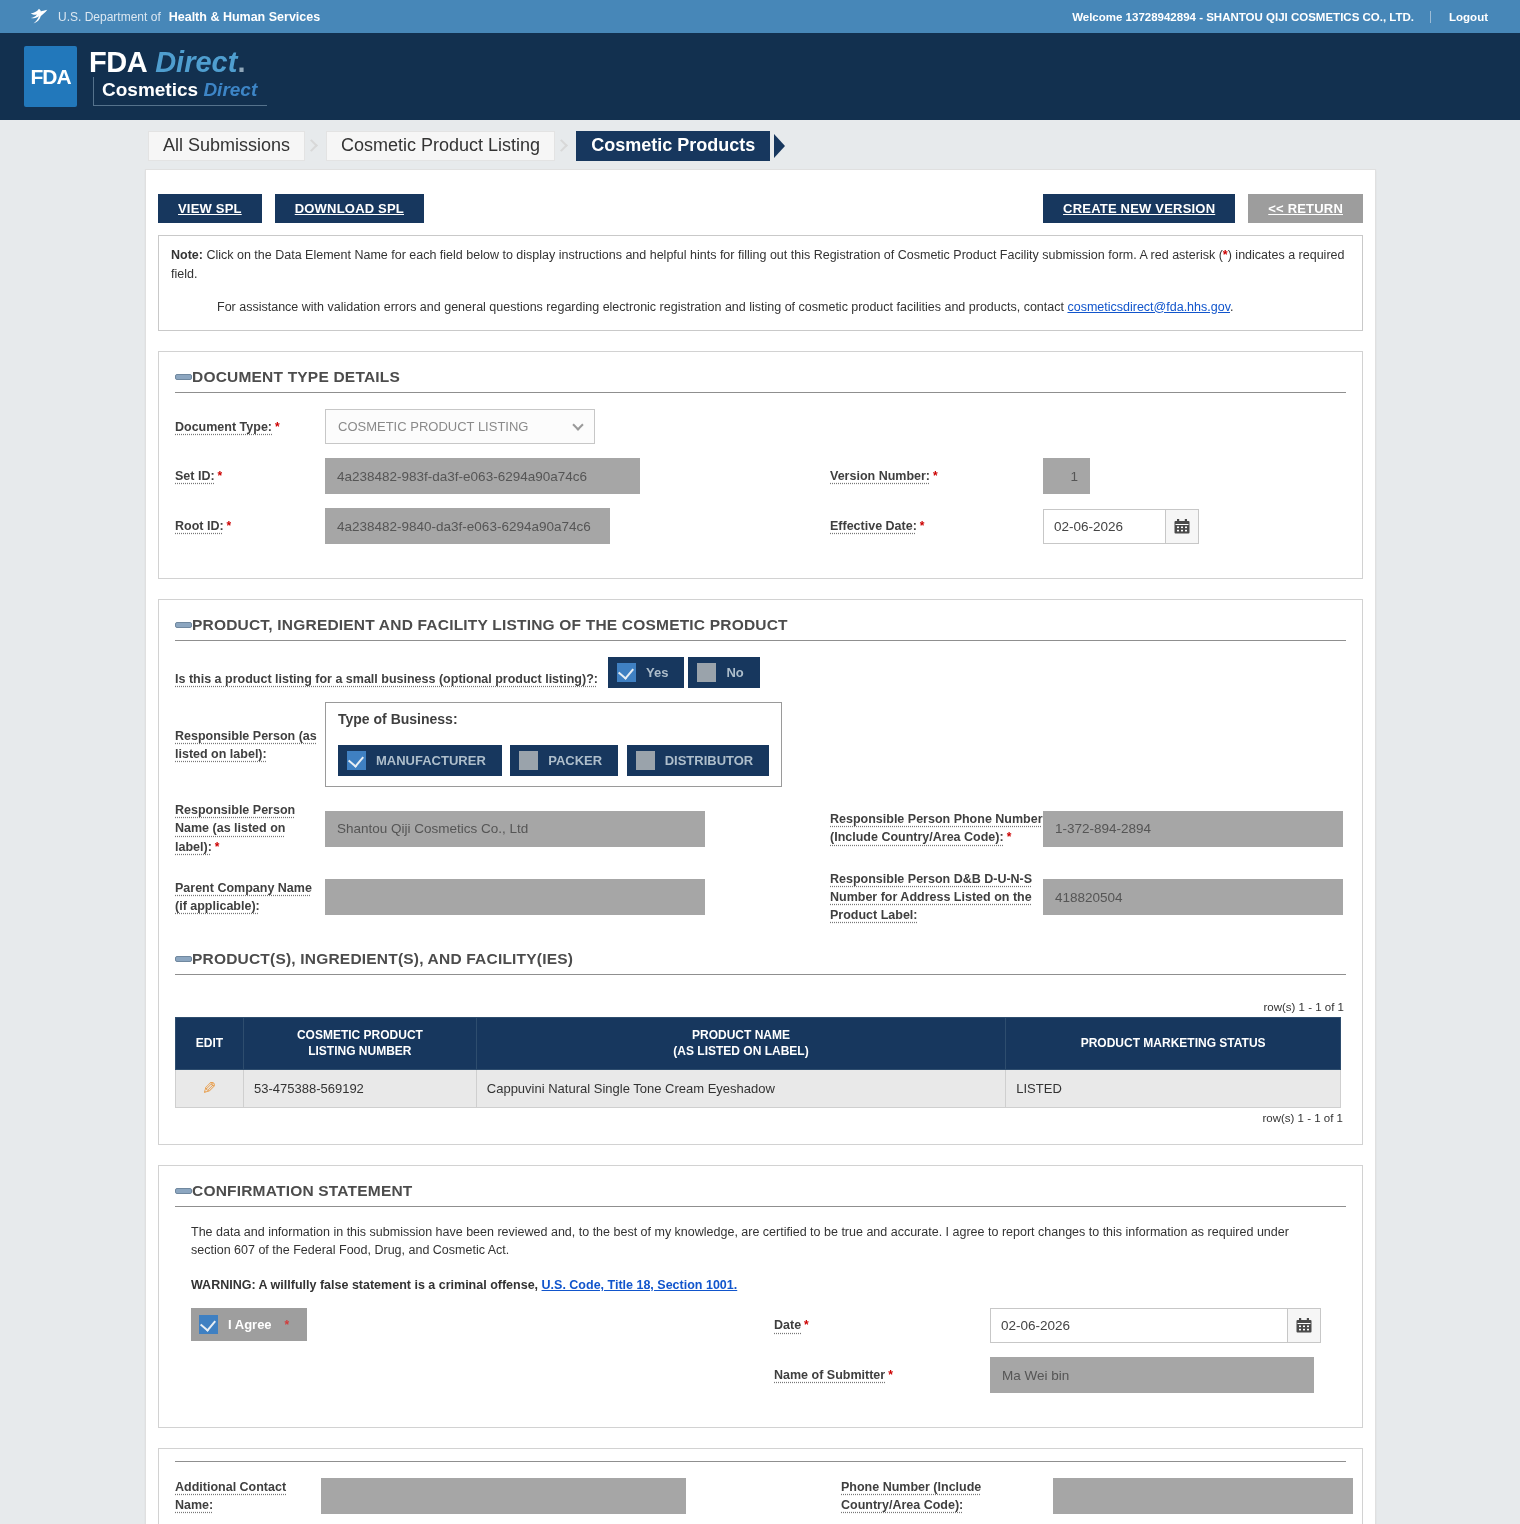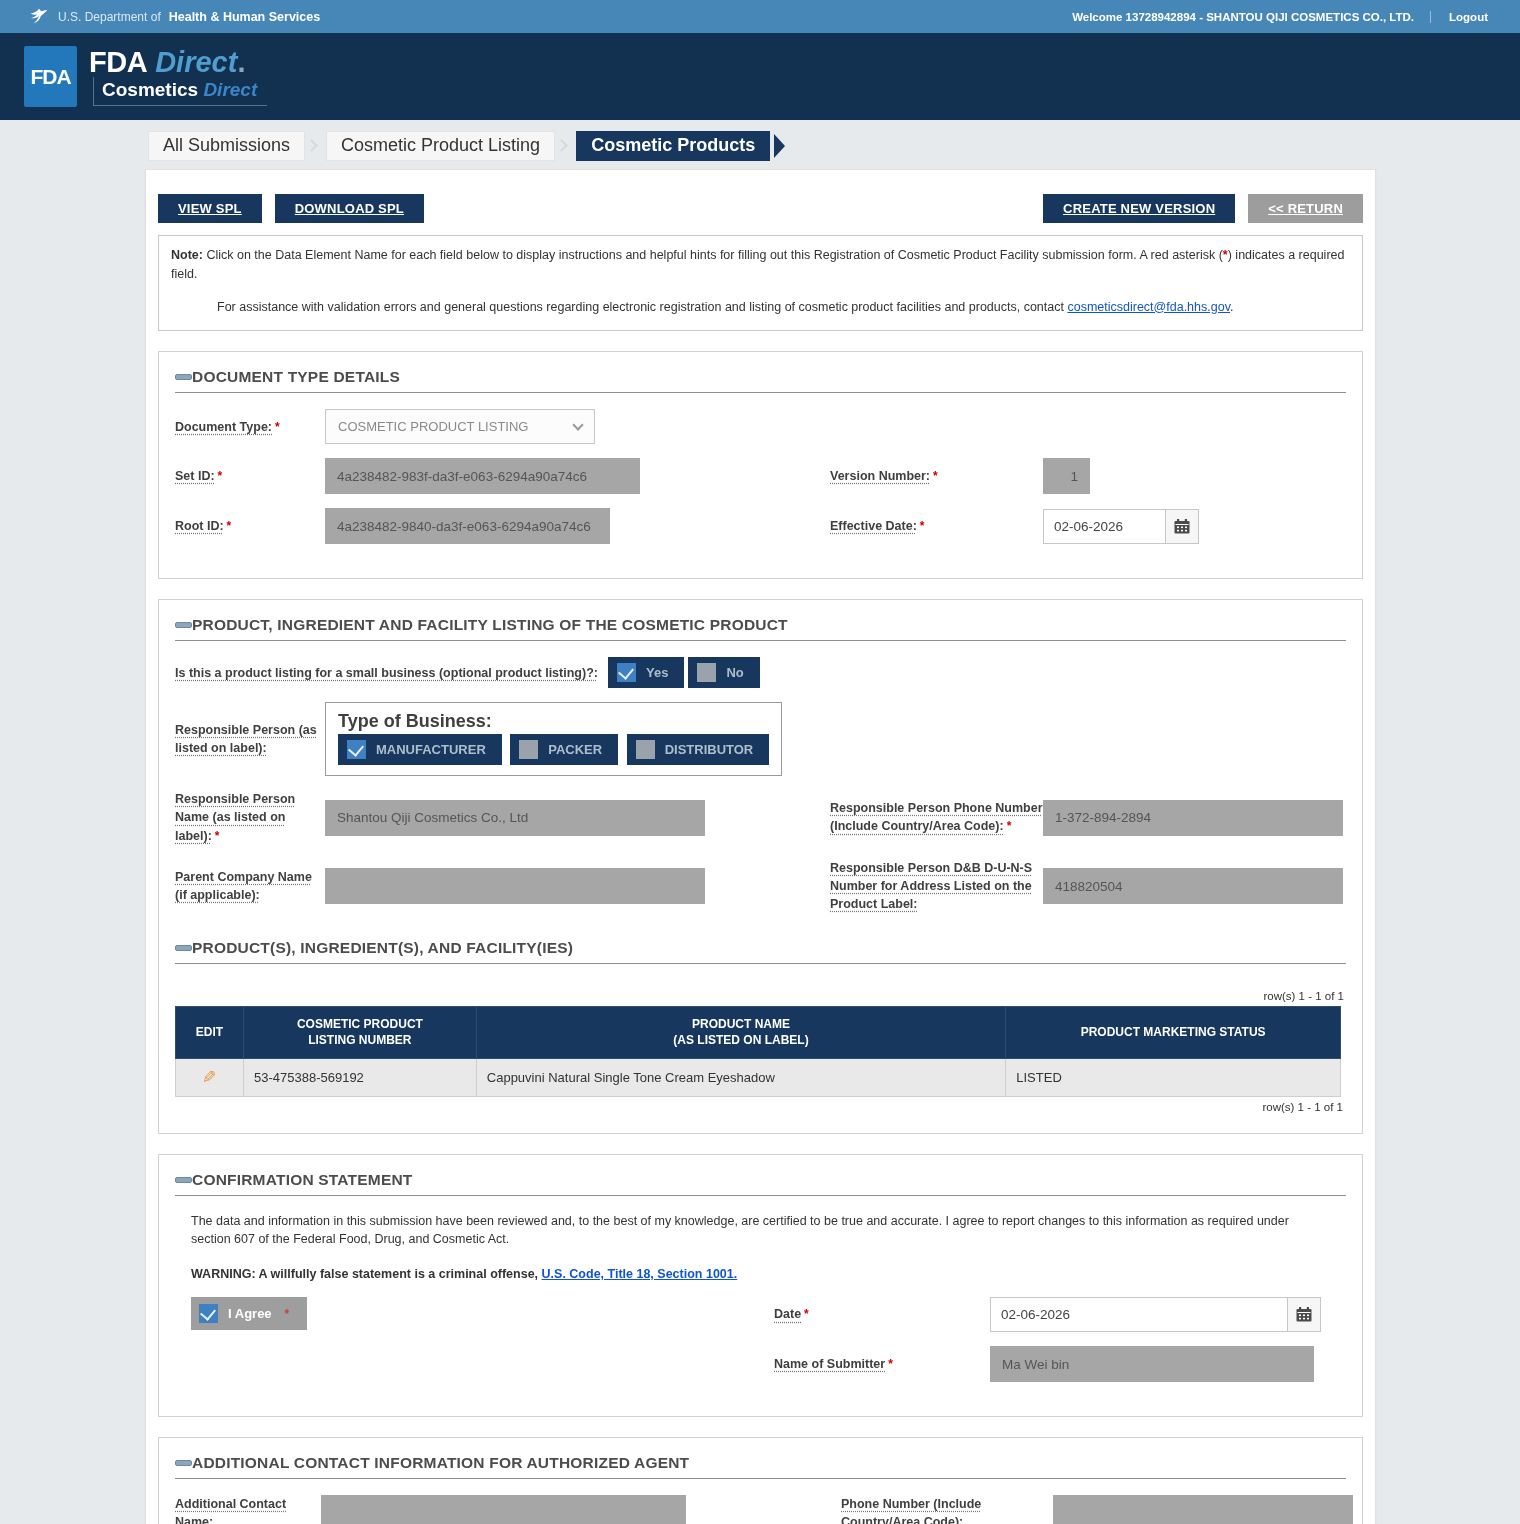--- a/index.html
+++ b/index.html
@@ -126,21 +126,21 @@
   }
   .cb-btn + .cb-btn { margin-left: 4px; }
   .cb-box { width: 19px; height: 19px; background: #9aa3ab; flex: none; position: relative; }
   .cb-box.checked { background: #3f80c2; }
   .cb-box.checked::after {
     content: ""; position: absolute; left: 4px; top: 2px; width: 8px; height: 11px;
     border-right: 2.5px solid #e8eef4; border-bottom: 2.5px solid #e8eef4; transform: rotate(40deg);
   }
 
   .tob-box { border: 1px solid #9a9a9a; padding: 8px 12px 10px; display: inline-block; }
-  .tob-label { font-size: 18px; font-weight: 700; color: #3f3f3f; margin-bottom: 2px; }
+  .tob-label { font-size: 14px; font-weight: 700; color: #3f3f3f; margin-bottom: 18px; }
 
   
   .rowcount { text-align: right; font-size: 11.5px; color: #333; margin: 26px 2px 4px; }
   .rowcount.bottom { margin: 4px 2px 0; }
   table.prod { border-collapse: collapse; width: 1166px; }
   table.prod th {
     background: #17375e; color: #fff; font-size: 12px; font-weight: 700; text-align: center;
     padding: 9px 8px; border: 1px solid #2e4d6e; white-space: pre-line; line-height: 1.35;
   }
   table.prod td {
@@ -297,21 +297,21 @@
     </div>
   </div>
 
   <div class="section">
     <div class="sec-head">
       <span class="dash-icon"></span>
       <span class="sec-title">PRODUCT, INGREDIENT AND FACILITY LISTING OF THE COSMETIC PRODUCT</span>
     </div>
     <hr class="sec-rule">
 
-    <div class="frow" style="margin-top:6px;">
+    <div class="frow" style="margin-top:6px;align-items:flex-end;">
       <div class="f-label">
         <span class="lbl-txt">Is this a product listing for a small business (optional product listing)?:</span>
       </div>
       <div style="margin-left:10px; display:flex;">
         <span class="cb-btn">
           <span class="cb-box checked"></span>
           <span>Yes</span>
         </span>
         <span class="cb-btn">
           <span class="cb-box"></span>
@@ -458,24 +458,20 @@
           </div>
           <div class="rctrl">
             <div class="ro-input" style="width:324px;">Ma Wei bin</div>
           </div>
         </div>
       </div>
     </div>
   </div>
 
   <div class="section">
-    <div class="sec-head">
-      <span class="dash-icon"></span>
-      <span class="sec-title">ADDITIONAL CONTACT INFORMATION FOR AUTHORIZED AGENT</span>
-    </div>
     <hr class="sec-rule">
 
     <div class="ac-row">
       <div class="lcell f-label">
         <span class="lbl-txt">Additional Contact Name:</span>
       </div>
       <div class="ccell">
         <div class="ro-input" style="width:365px;"></div>
       </div>
       <div class="rlabel f-label">

